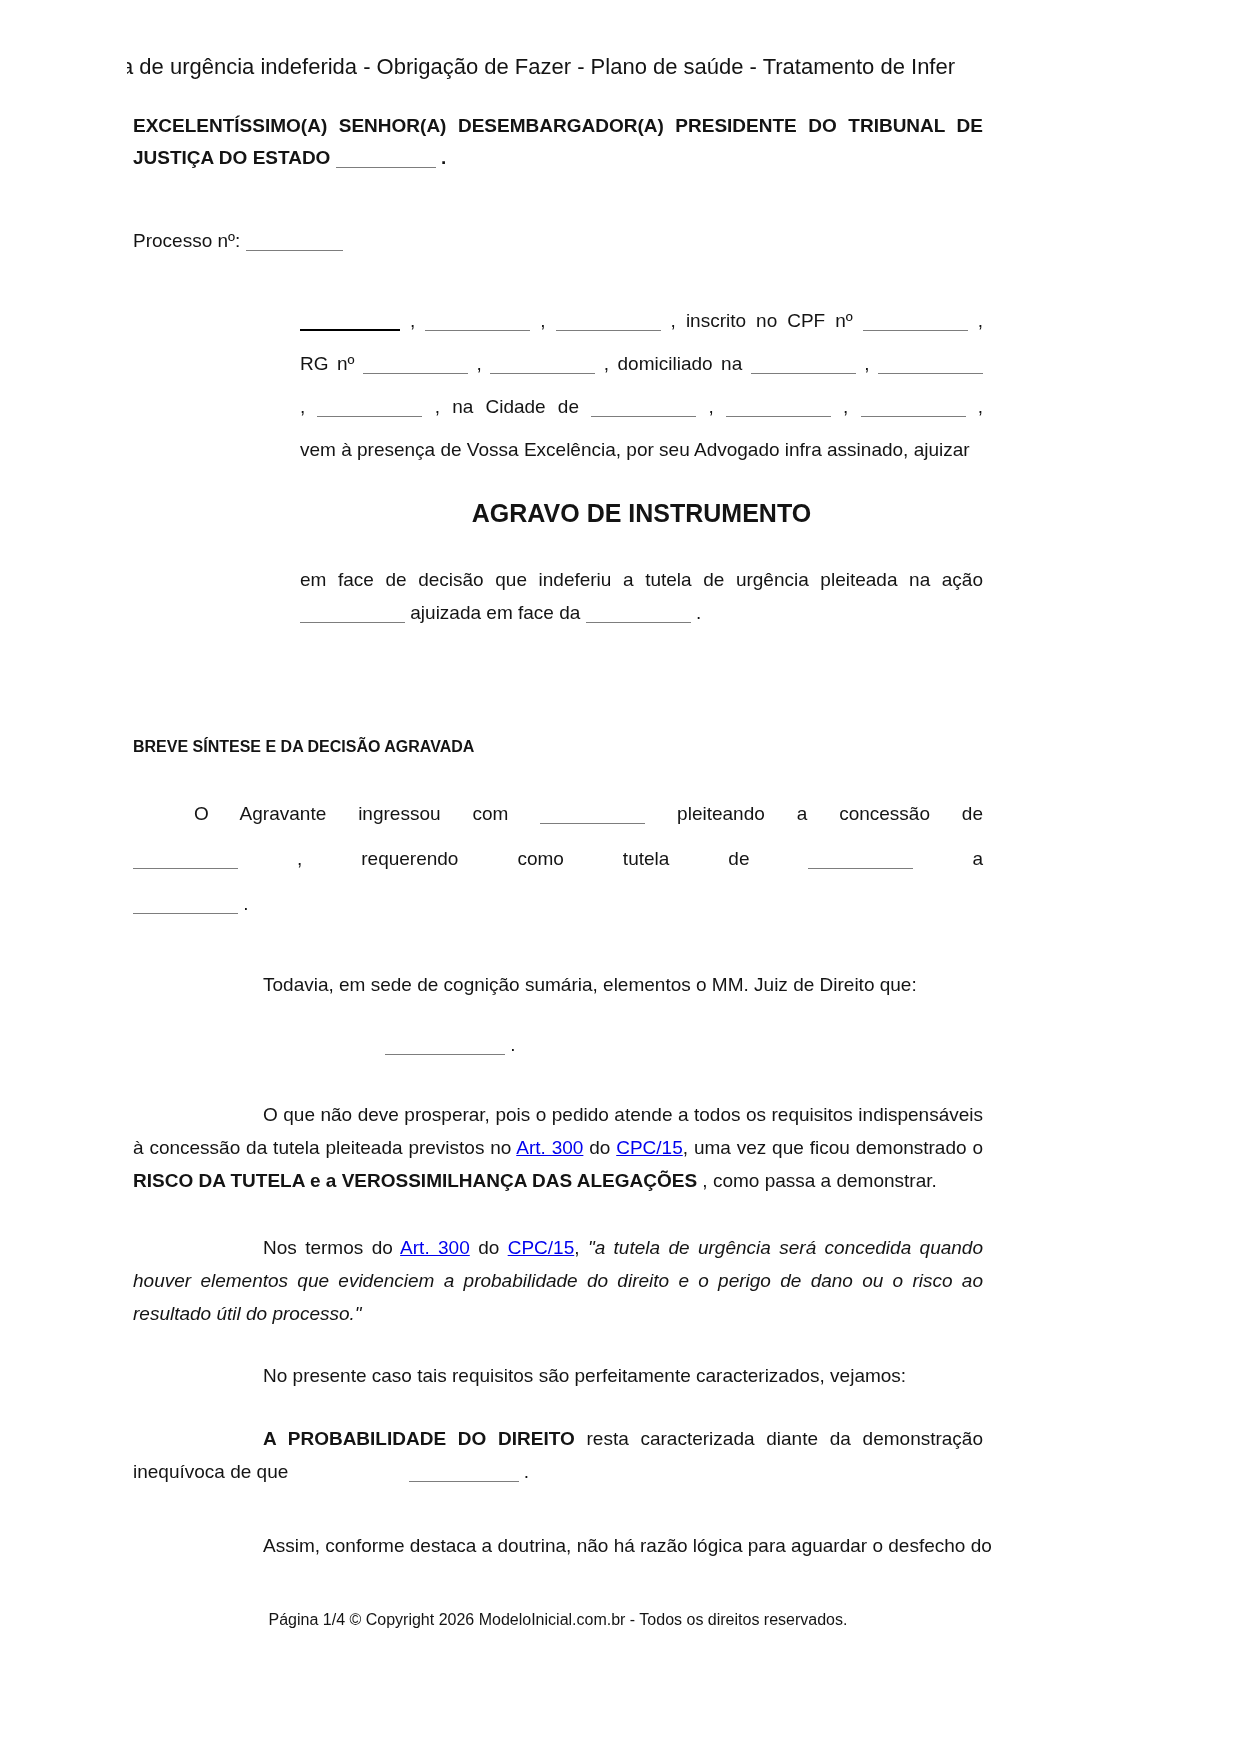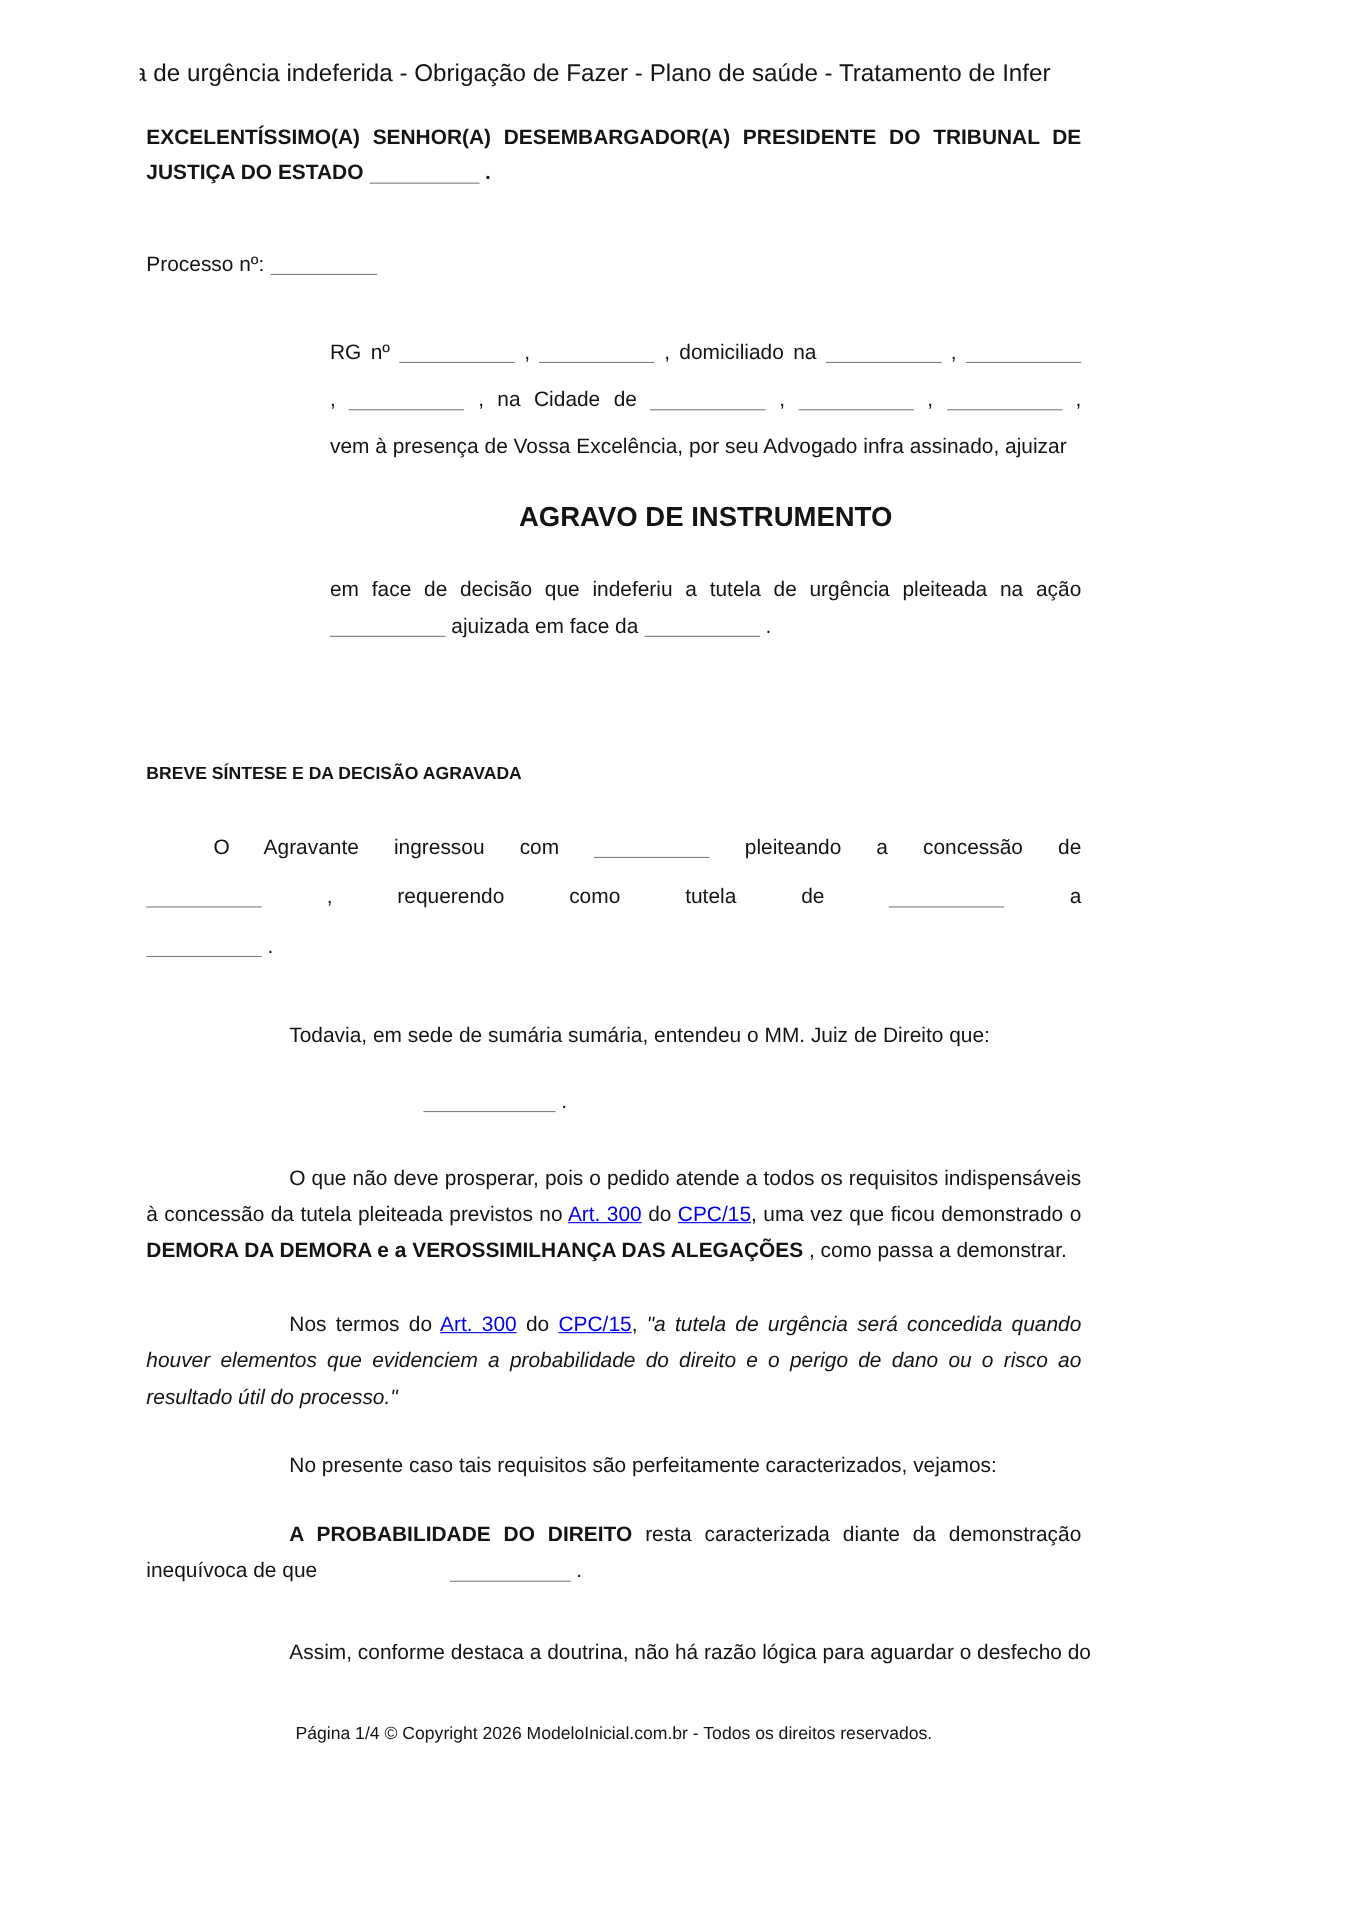--- a/index.html
+++ b/index.html
@@ -76,45 +76,46 @@
 
   <div class="doc-header">
     <span class="title-inner">a de urgência indeferida  - Obrigação de Fazer - Plano de saúde - Tratamento de Infer</span>
   </div>
 
   <p class="court-heading just">EXCELENTÍSSIMO(A) SENHOR(A) DESEMBARGADOR(A) PRESIDENTE DO TRIBUNAL DE JUSTIÇA DO ESTADO <span class="blank" style="width: 100px;"></span> .</p>
 
   <p class="processo">Processo nº: <span class="blank" style="width: 97px;"></span></p>
 
   <div class="qualification indent-block">
+    <div class="jlast"><span class="blank blank-bold" style="width: 100px;"></span> , <span class="blank" style="width: 105px;"></span> , <span class="blank" style="width: 105px;"></span> , inscrito no CPF nº <span class="blank" style="width: 105px;"></span> ,</div>
     <div class="jlast">RG nº <span class="blank" style="width: 105px;"></span> , <span class="blank" style="width: 105px;"></span> , domiciliado na <span class="blank" style="width: 105px;"></span> , <span class="blank" style="width: 105px;"></span></div>
     <div class="jlast">, <span class="blank" style="width: 105px;"></span> , na Cidade de <span class="blank" style="width: 105px;"></span> , <span class="blank" style="width: 105px;"></span> , <span class="blank" style="width: 105px;"></span> ,</div>
     <div class="nowrap">vem à presença de Vossa Excelência, por seu Advogado infra assinado, ajuizar</div>
   </div>
 
   <h2 class="doc-title">AGRAVO DE INSTRUMENTO</h2>
 
   <div class="emface indent-block">
     <div class="jlast">em face de decisão que indeferiu a tutela de urgência pleiteada na ação</div>
     <div><span class="blank" style="width: 105px;"></span> ajuizada em face da <span class="blank" style="width: 105px;"></span> .</div>
   </div>
 
   <h3 class="sec-heading sintese">BREVE SÍNTESE E DA DECISÃO AGRAVADA</h3>
 
   <div class="agravante">
     <div class="jlast ti-agr">O Agravante ingressou com <span class="blank" style="width: 105px;"></span> pleiteando a concessão de</div>
     <div class="jlast"><span class="blank" style="width: 105px;"></span> , requerendo como tutela de <span class="blank" style="width: 105px;"></span> a</div>
     <div><span class="blank" style="width: 105px;"></span> .</div>
   </div>
 
-  <p class="para todavia nowrap ti-std">Todavia, em sede de sumária sumária, entendeu o MM. Juiz de Direito que:</p>
+  <p class="para todavia nowrap ti-std">Todavia, em sede de cognição sumária, elementos o MM. Juiz de Direito que:</p>
 
   <p class="decisao-blank"><span class="blank" style="width: 120px;"></span> .</p>
 
-  <p class="para oque just ti-std">O que não deve prosperar, pois o pedido atende a todos os requisitos indispensáveis à concessão da tutela pleiteada previstos no <a class="doc-link" href="#">Art. 300</a> do <a class="doc-link" href="#">CPC/15</a>, uma vez que ficou demonstrado o <b>DEMORA DA DEMORA e a VEROSSIMILHANÇA DAS ALEGAÇÕES</b> , como passa a demonstrar.</p>
+  <p class="para oque just ti-std">O que não deve prosperar, pois o pedido atende a todos os requisitos indispensáveis à concessão da tutela pleiteada previstos no <a class="doc-link" href="#">Art. 300</a> do <a class="doc-link" href="#">CPC/15</a>, uma vez que ficou demonstrado o <b>RISCO DA TUTELA e a VEROSSIMILHANÇA DAS ALEGAÇÕES</b> , como passa a demonstrar.</p>
 
 
   <p class="para nostermos just ti-std">Nos termos do <a class="doc-link" href="#">Art. 300</a> do <a class="doc-link" href="#">CPC/15</a>, <i>"a tutela de urgência será concedida quando houver elementos que evidenciem a probabilidade do direito e o perigo de dano ou o risco ao resultado útil do processo."</i></p>
 
   <p class="para np nowrap ti-std">No presente caso tais requisitos são perfeitamente caracterizados, vejamos:</p>
 
   <p class="para probabilidade just ti-std"><b>A PROBABILIDADE DO DIREITO</b> resta caracterizada diante da demonstração inequívoca de que <span class="gap" style="width: 115px;"></span><span class="blank" style="width: 110px;"></span> .</p>
 
   <p class="para assim nowrap ti-std">Assim, conforme destaca a doutrina, não há razão lógica para aguardar o desfecho do</p>
 

